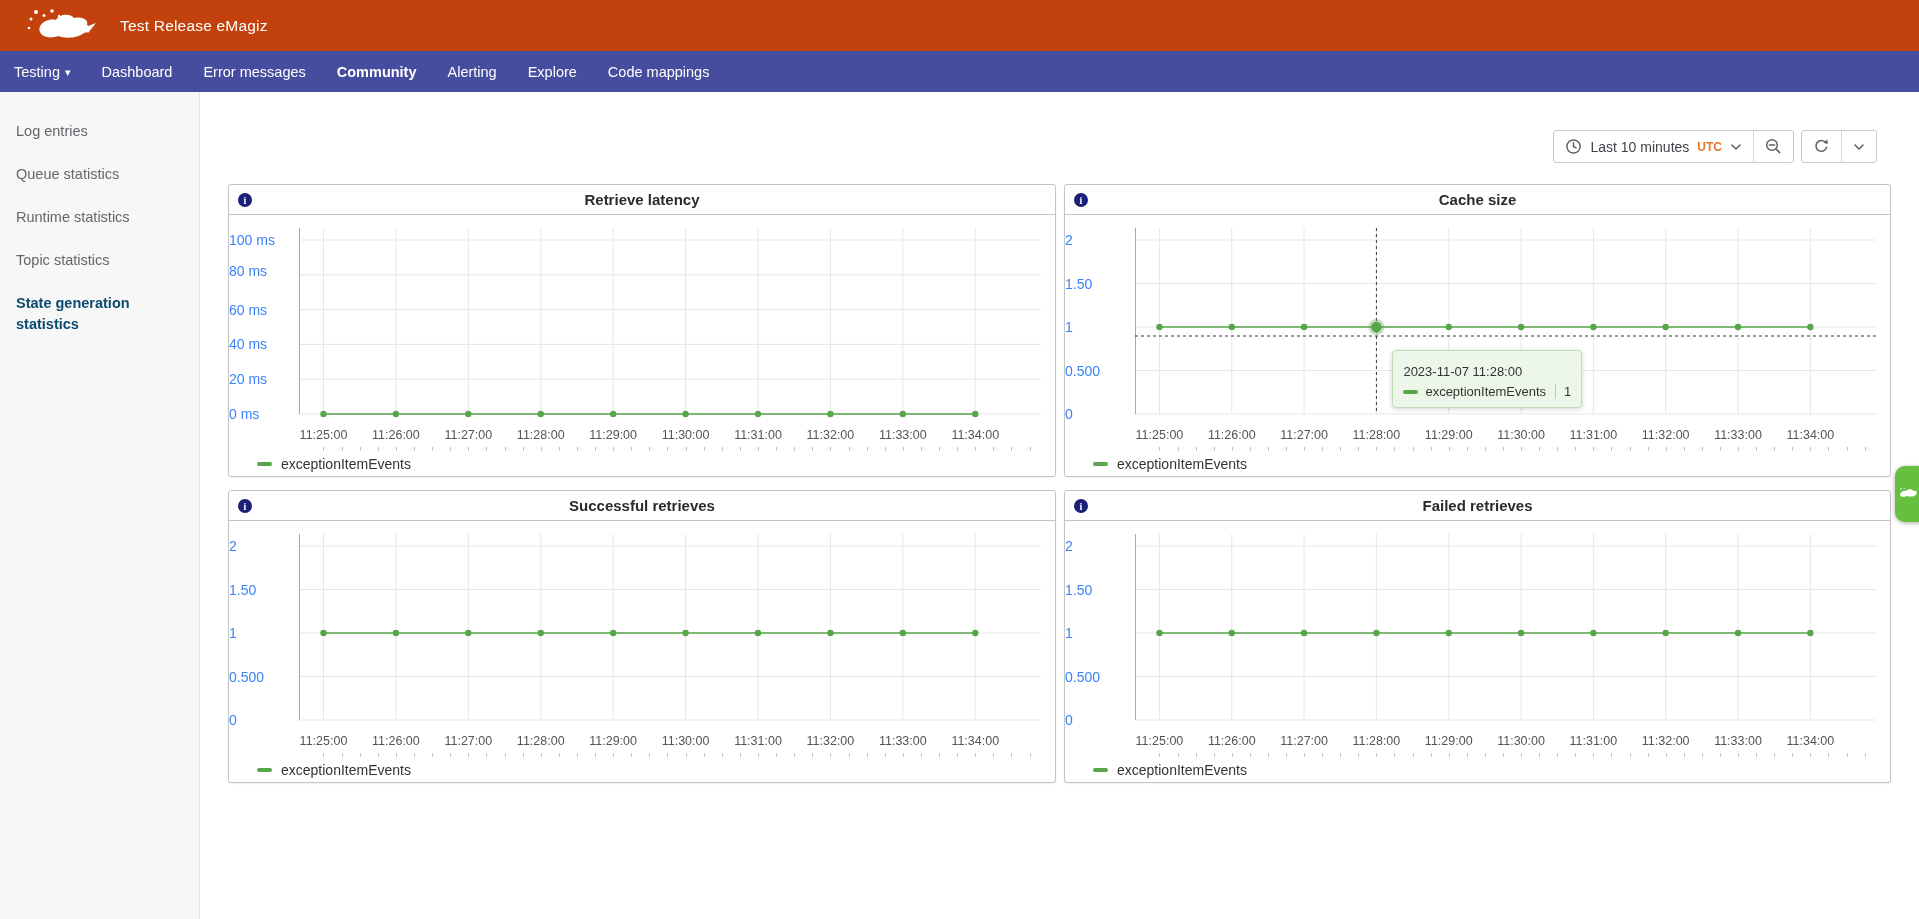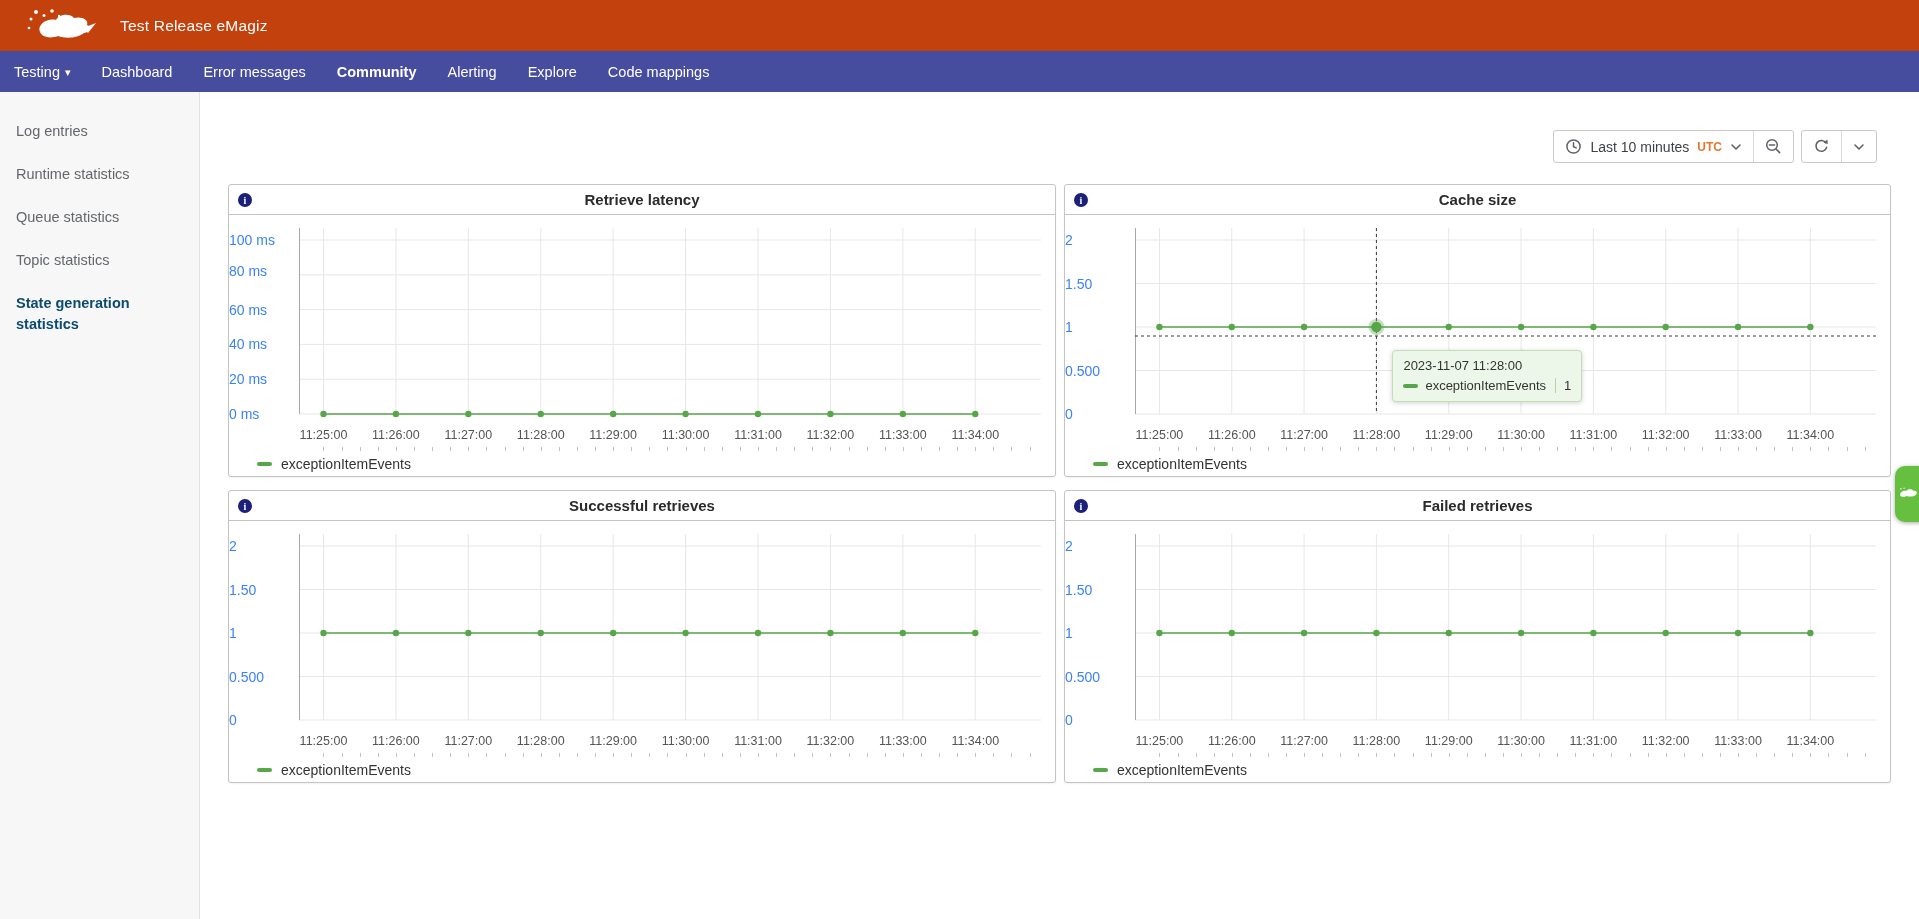--- a/index.html
+++ b/index.html
@@ -43,21 +43,21 @@
   .chart-body { position:absolute; top:31px; left:0; right:0; bottom:0; }
   .plot { position:absolute; left:70px; right:14px; top:12px; height:196px; }
   .plot svg { position:absolute; inset:0; overflow:visible; }
   .ylabel { position:absolute; left:0; width:58px; text-align:left; font-size:14px; color:#3b82f6; }
   .xlabel { position:absolute; top:212px; transform:translateX(-50%); font-size:12.5px; color:#545454; white-space:nowrap; }
   .mtick { position:absolute; top:231px; width:1px; height:4px; background:#c2c2c2; }
   .legend { position:absolute; left:28px; top:240px; display:flex; align-items:center; gap:9px; font-size:14px; color:#333; cursor:pointer; }
   .swatch { width:15px; height:4px; border-radius:2px; }
   
   .chart-tooltip { position:absolute; background:#edf7e9; border:1px solid #c3ddb8; border-radius:4px; box-shadow:0 1px 5px rgba(0,0,0,.18);
-    padding:7px 10px 8px 10px; font-size:13px; color:#333; white-space:nowrap; z-index:8; }
+    padding:13px 10px 8px 10px; font-size:13px; color:#333; white-space:nowrap; z-index:8; }
   .chart-tooltip .tt-row2 { display:flex; align-items:center; gap:7px; margin-top:5px; }
   .chart-tooltip .tt-val { border-left:1px solid #b9cfae; padding-left:8px; margin-left:2px; }
   
   .fwidget { position:absolute; right:-12px; top:466px; width:36px; height:56px; background:#66bf3f; border-radius:10px;
     box-shadow:0 1px 4px rgba(0,0,0,.35); z-index:30; display:flex; align-items:center; cursor:pointer; }
 </style>
 </head>
 <body>
 
 <header class="topnav">
@@ -98,22 +98,22 @@
     <div class="subnav-item">
       <span>Explore</span>
     </div>
     <div class="subnav-item">
       <span>Code mappings</span>
     </div>
   </nav>
 
 <aside class="sidebar">
     <div class="side-item">Log entries</div>
+    <div class="side-item">Queue statistics</div>
     <div class="side-item">Runtime statistics</div>
-    <div class="side-item">Queue statistics</div>
     <div class="side-item">Topic statistics</div>
     <div class="side-item active">State generation statistics</div>
   </aside>
 
 <div class="toolbar">
   <div class="btn-group">
     <div class="tb-btn">
       <svg class="tb-icon" width="17" height="17" viewBox="0 0 17 17">
         <circle cx="8.5" cy="8.5" r="6.6" fill="none" stroke="#5f6368" stroke-width="1.5"></circle>
         <path d="M8.5 4.8 L8.5 8.7 L11.2 9.9" fill="none" stroke="#5f6368" stroke-width="1.5" stroke-linecap="round" stroke-linejoin="round"></path>

